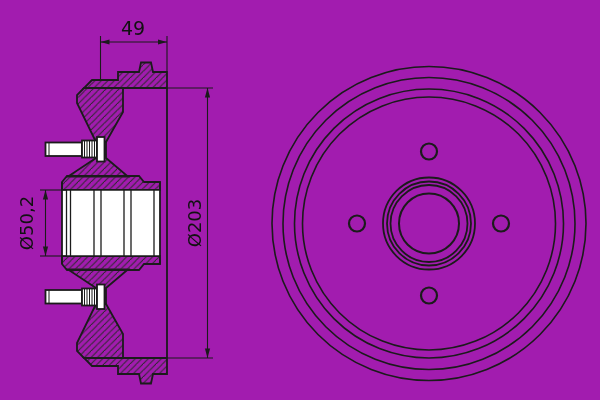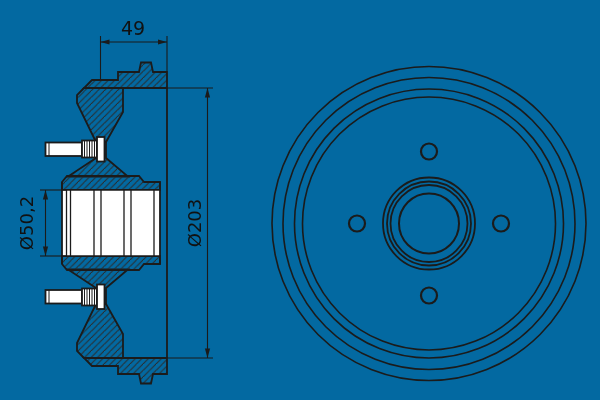--- a/index.html
+++ b/index.html
@@ -1,17 +1,17 @@
 <!DOCTYPE html>
 <html><head>
 <meta charset="utf-8">
 <style>
   html,body{margin:0;padding:0;background:#ffffff;}
   .canvas{
-    width:600px;height:400px;background:#0369a1;position:relative;overflow:hidden;
+    width:600px;height:400px;background:#a21caf;position:relative;overflow:hidden;
     font-family:"DejaVu Sans","Liberation Sans",sans-serif;
   }
   svg{display:block;}
   text{
     font-family:"DejaVu Sans","Liberation Sans",sans-serif;
     fill:#111111;
   }
   .dim-label{font-size:19px;}
   .dim-label-small{font-size:18px;}
 </style>

